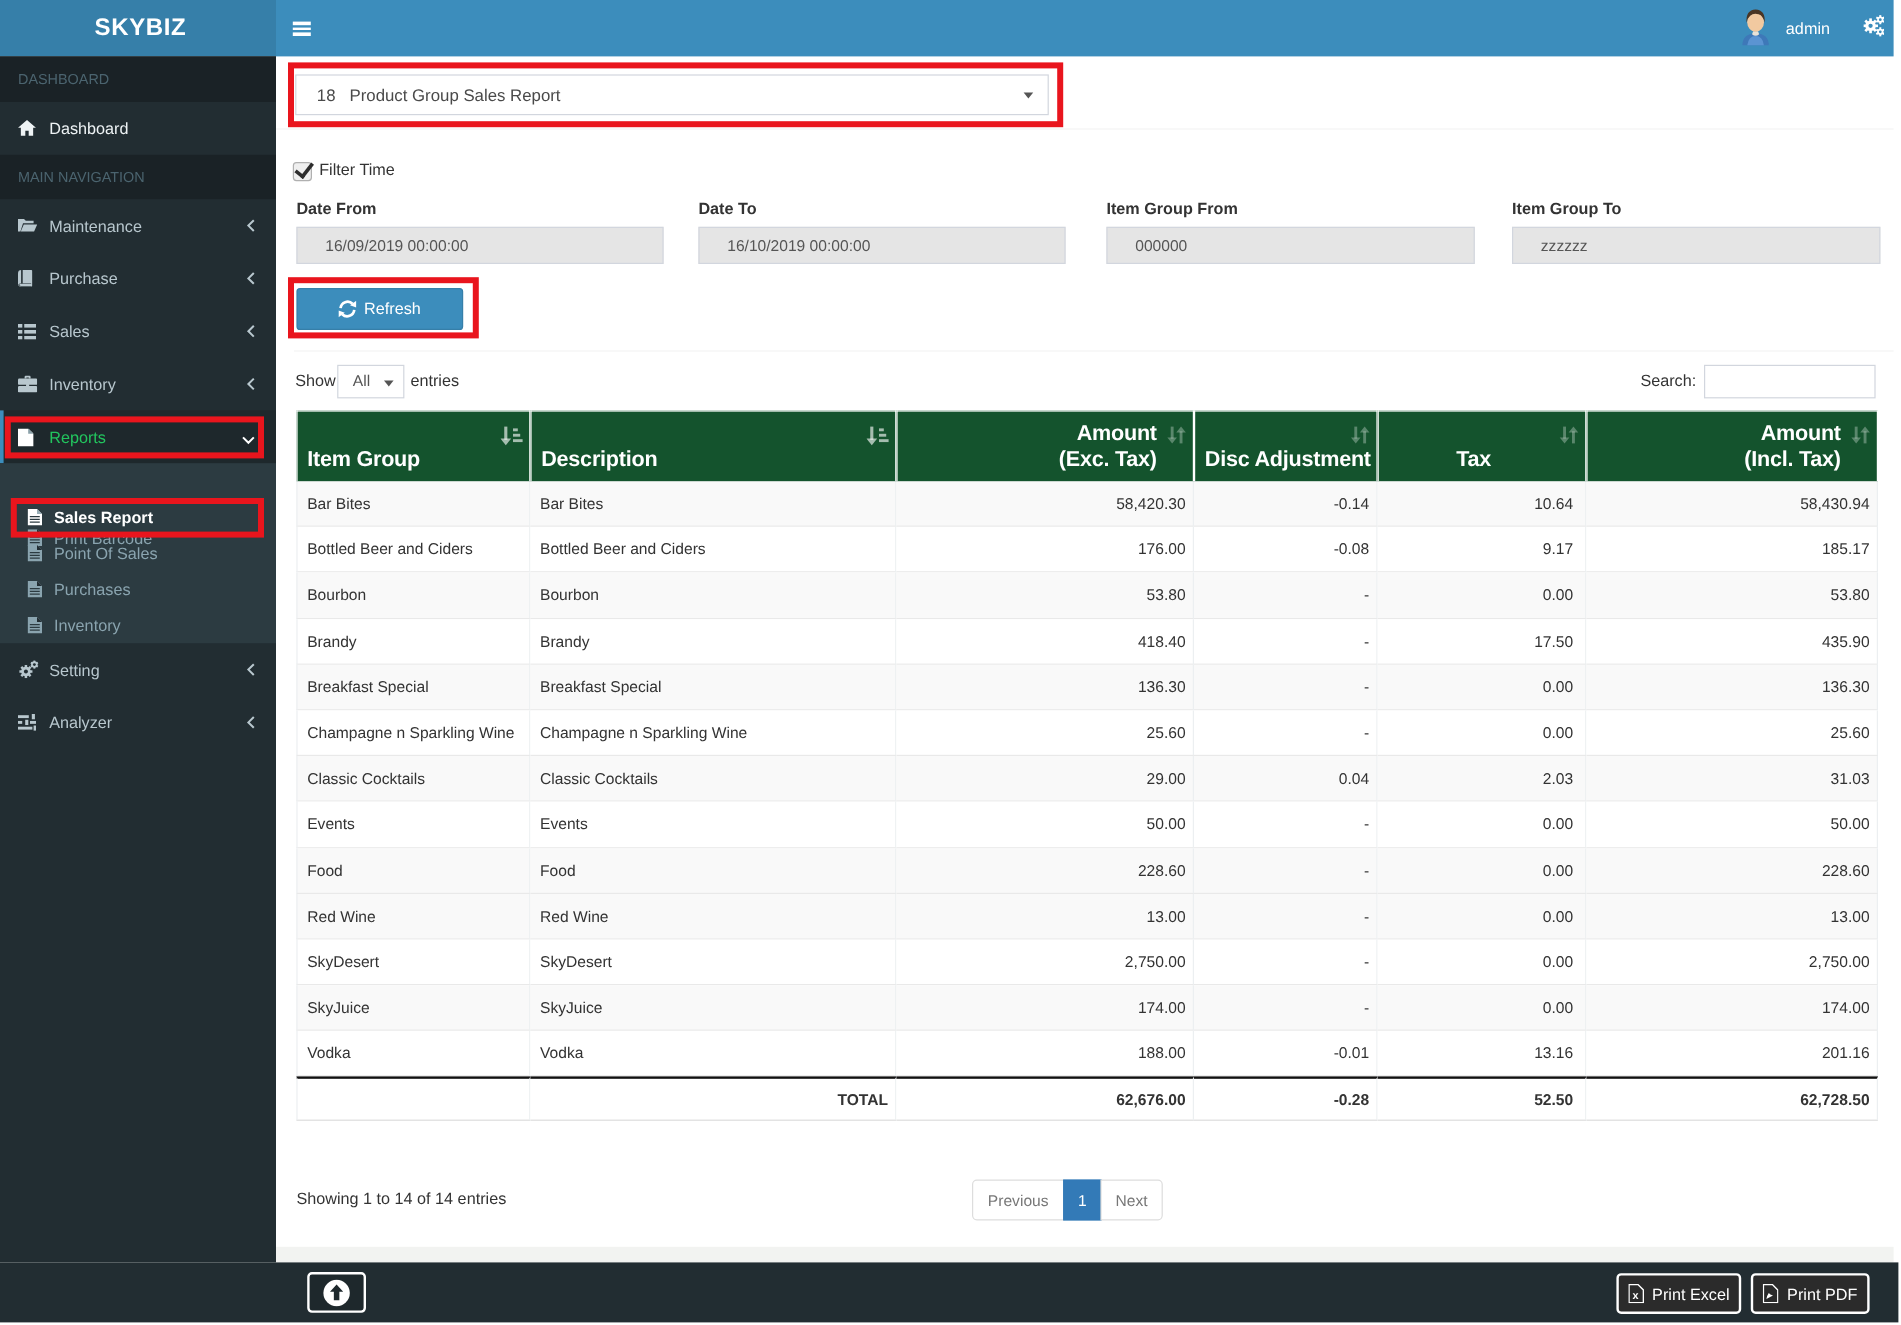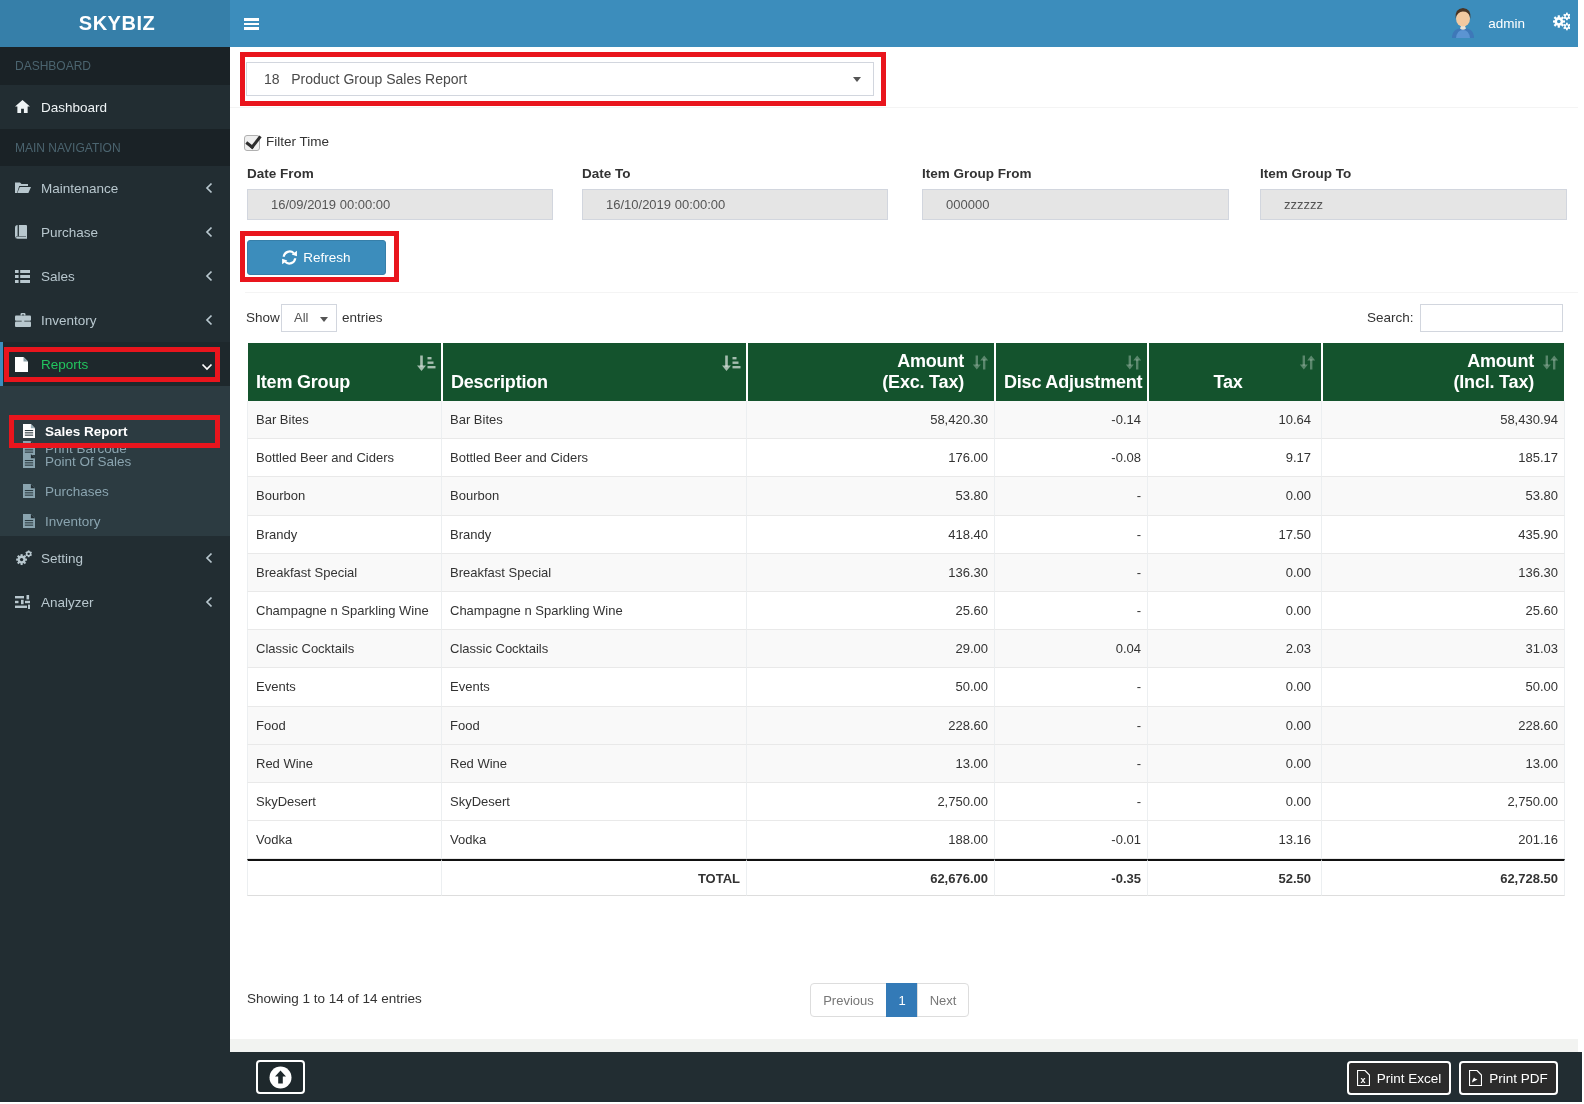--- a/index.html
+++ b/index.html
@@ -465,35 +465,43 @@
           <td class="num">13.00</td>
         </tr>
       <tr>
           <td>SkyDesert</td>
           <td>SkyDesert</td>
           <td class="num">2,750.00</td>
           <td class="num">-</td>
           <td class="num">0.00</td>
           <td class="num">2,750.00</td>
         </tr>
+      <tr class="odd">
+          <td>SkyJuice</td>
+          <td>SkyJuice</td>
+          <td class="num">174.00</td>
+          <td class="num">-</td>
+          <td class="num">0.00</td>
+          <td class="num">174.00</td>
+        </tr>
       <tr>
           <td>Vodka</td>
           <td>Vodka</td>
           <td class="num">188.00</td>
           <td class="num">-0.01</td>
           <td class="num">13.16</td>
           <td class="num">201.16</td>
         </tr>
     </tbody>
     <tfoot>
       <tr>
           <td></td>
           <td class="num">TOTAL</td>
           <td class="num">62,676.00</td>
-          <td class="num">-0.35</td>
+          <td class="num">-0.28</td>
           <td class="num">52.50</td>
           <td class="num">62,728.50</td>
         </tr>
     </tfoot>
   </table>
 
   <div class="txt" style="left:247px;top:991px;">Showing 1 to 14 of 14 entries</div>
   <div class="pgbtn" style="left:810px;width:77px;border-radius:4px 0 0 4px;">Previous</div>
   <div class="pgbtn" style="left:886px;width:32px;background:#337ab7;color:#fff;border-color:#337ab7;">1</div>
   <div class="pgbtn" style="left:917px;width:52px;border-radius:0 4px 4px 0;">Next</div>

